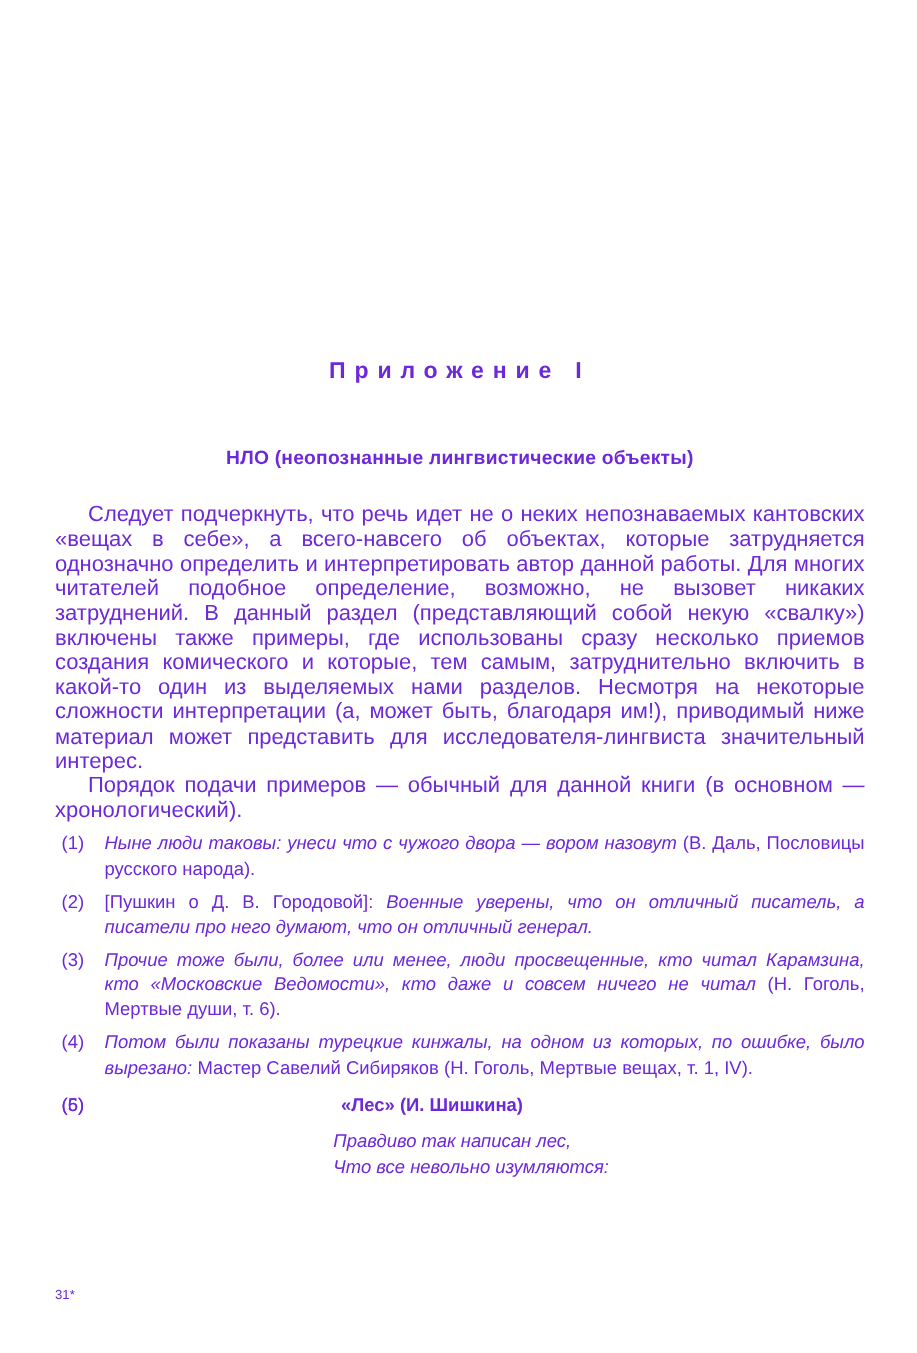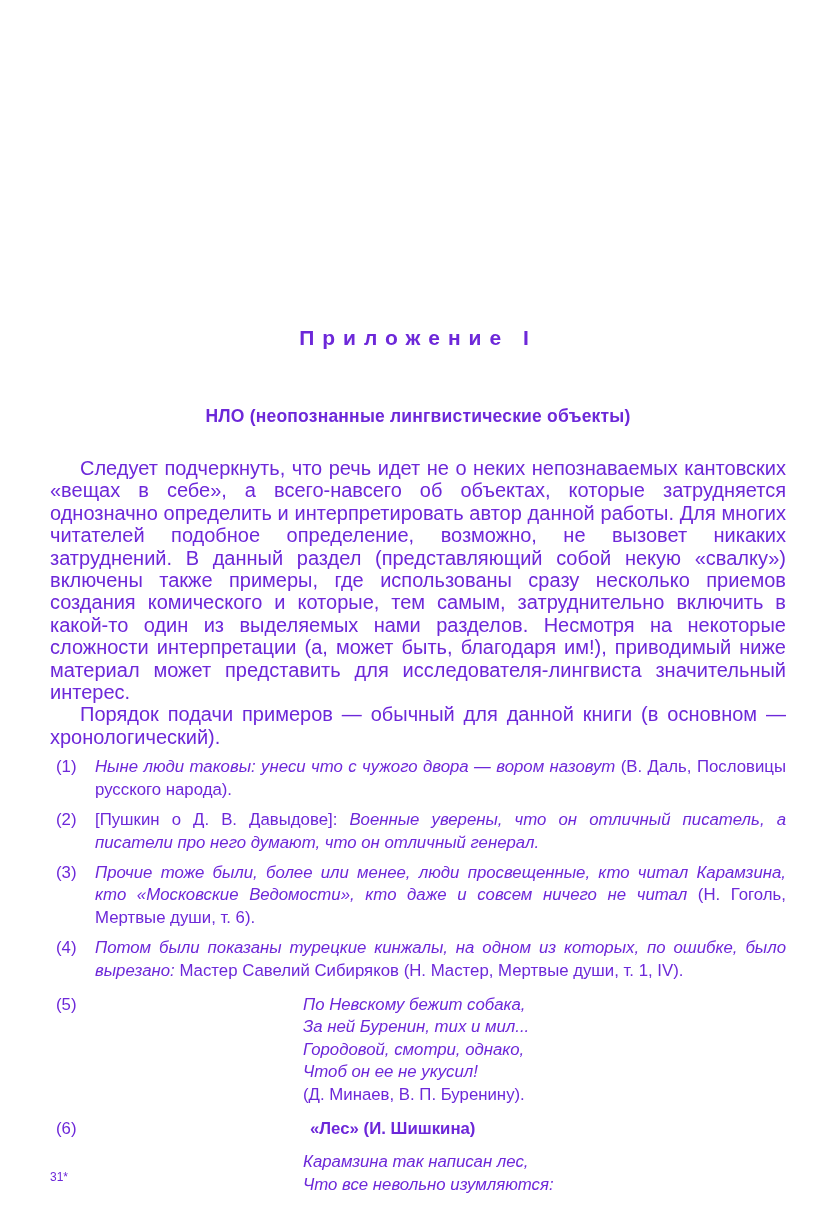--- a/index.html
+++ b/index.html
@@ -90,49 +90,42 @@
 
     <p class="body-par">Порядок подачи примеров — обычный для данной книги (в основном — хронологический).</p>
 
     <div class="example">
       <span class="num">(1)</span>
       <p class="ex-text"><span class="it">Ныне люди таковы: унеси что с чужого двора — вором назовут </span><span>(В. Даль, Пословицы русского народа).</span></p>
     </div>
 
     <div class="example">
       <span class="num">(2)</span>
-      <p class="ex-text"><span>[Пушкин о Д. В. Давыдове]: </span><span class="it">Военные уверены, что он отличный писатель, а писатели про него думают, что он отличный генерал.</span></p>
+      <p class="ex-text"><span>[Пушкин о Д. В. Городовой]: </span><span class="it">Военные уверены, что он отличный писатель, а писатели про него думают, что он отличный генерал.</span></p>
     </div>
 
     <div class="example">
       <span class="num">(3)</span>
       <p class="ex-text"><span class="it">Прочие тоже были, более или менее, люди просвещенные, кто читал Карамзина, кто «Московские Ведомости», кто даже и совсем ничего не читал </span><span>(Н. Гоголь, Мертвые души, т. 6).</span></p>
     </div>
 
     <div class="example">
       <span class="num">(4)</span>
-      <p class="ex-text"><span class="it">Потом были показаны турецкие кинжалы, на одном из которых, по ошибке, было вырезано: </span><span>Мастер Савелий Сибиряков </span><span>(Н. Мастер, Мертвые души, т. 1, IV).</span></p>
+      <p class="ex-text"><span class="it">Потом были показаны турецкие кинжалы, на одном из которых, по ошибке, было вырезано: </span><span>Мастер Савелий Сибиряков </span><span>(Н. Гоголь, Мертвые вещах, т. 1, IV).</span></p>
     </div>
 
     <div class="example verse-example">
       <span class="num">(5)</span>
-      <div class="verse">
-        <div class="vline it">По Невскому бежит собака,</div>
-        <div class="vline it">За ней Буренин, тих и мил...</div>
-        <div class="vline it">Городовой, смотри, однако,</div>
-        <div class="vline it">Чтоб он ее не укусил!</div>
-        <div class="vline">(Д. Минаев, В. П. Буренину).</div>
-      </div>
     </div>
 
     <div class="example verse-example">
       <span class="num">(6)</span>
       <div class="vtitle">«Лес» (И. Шишкина)</div>
       <div class="verse">
-        <div class="vline it">Карамзина так написан лес,</div>
+        <div class="vline it">Правдиво так написан лес,</div>
         <div class="vline it">Что все невольно изумляются:</div>
       </div>
     </div>
 
   </div>
 
   <div class="footer">31*</div>
 </div>
 
 </body></html>

